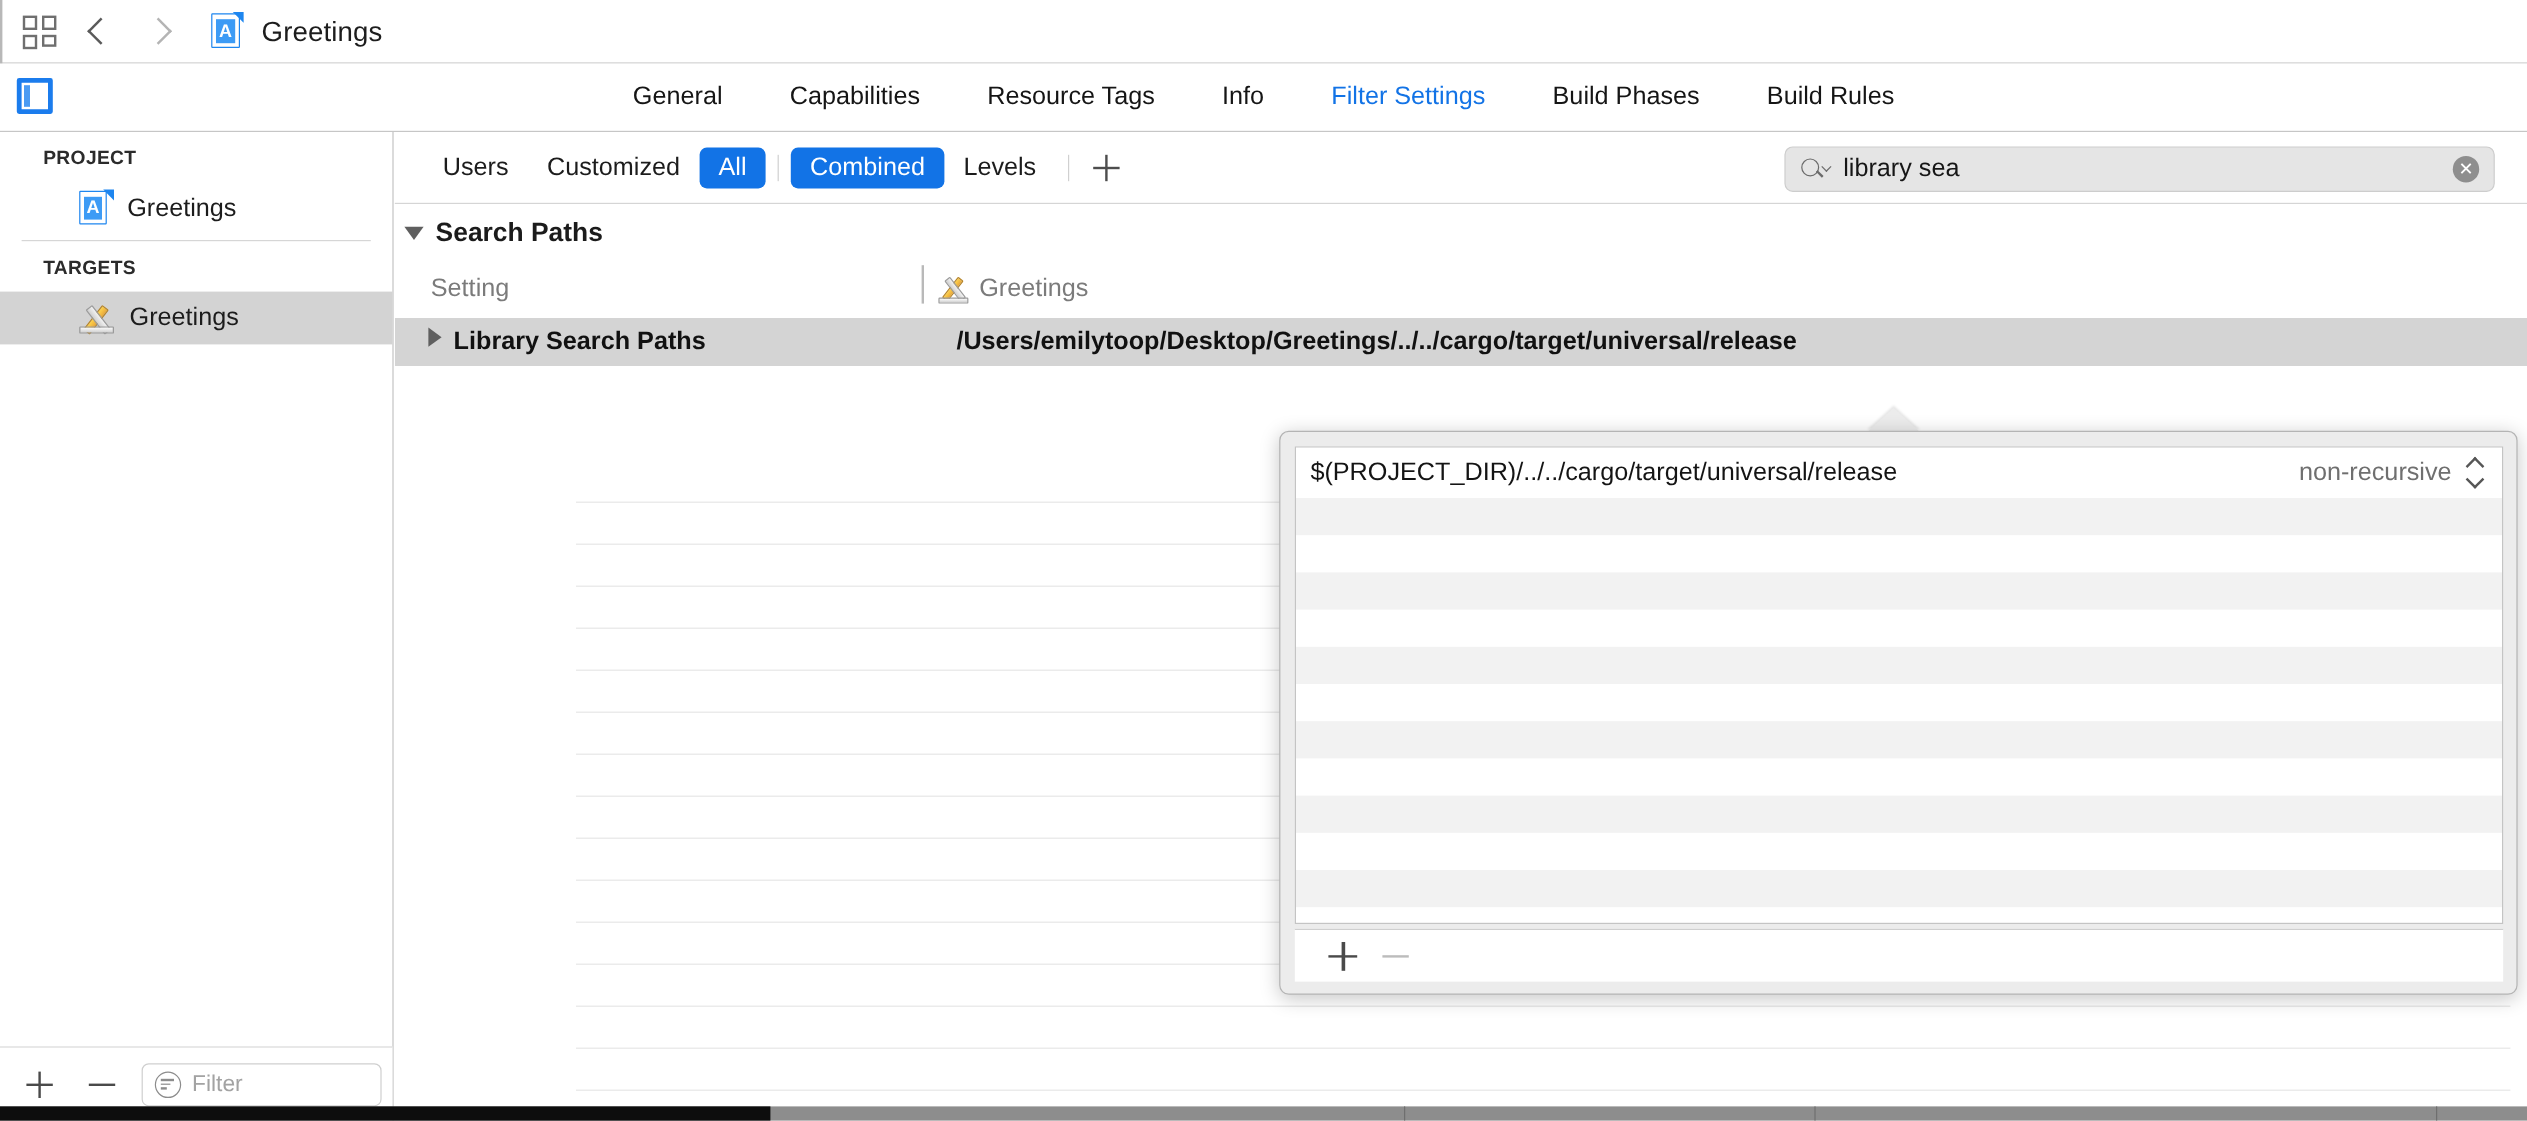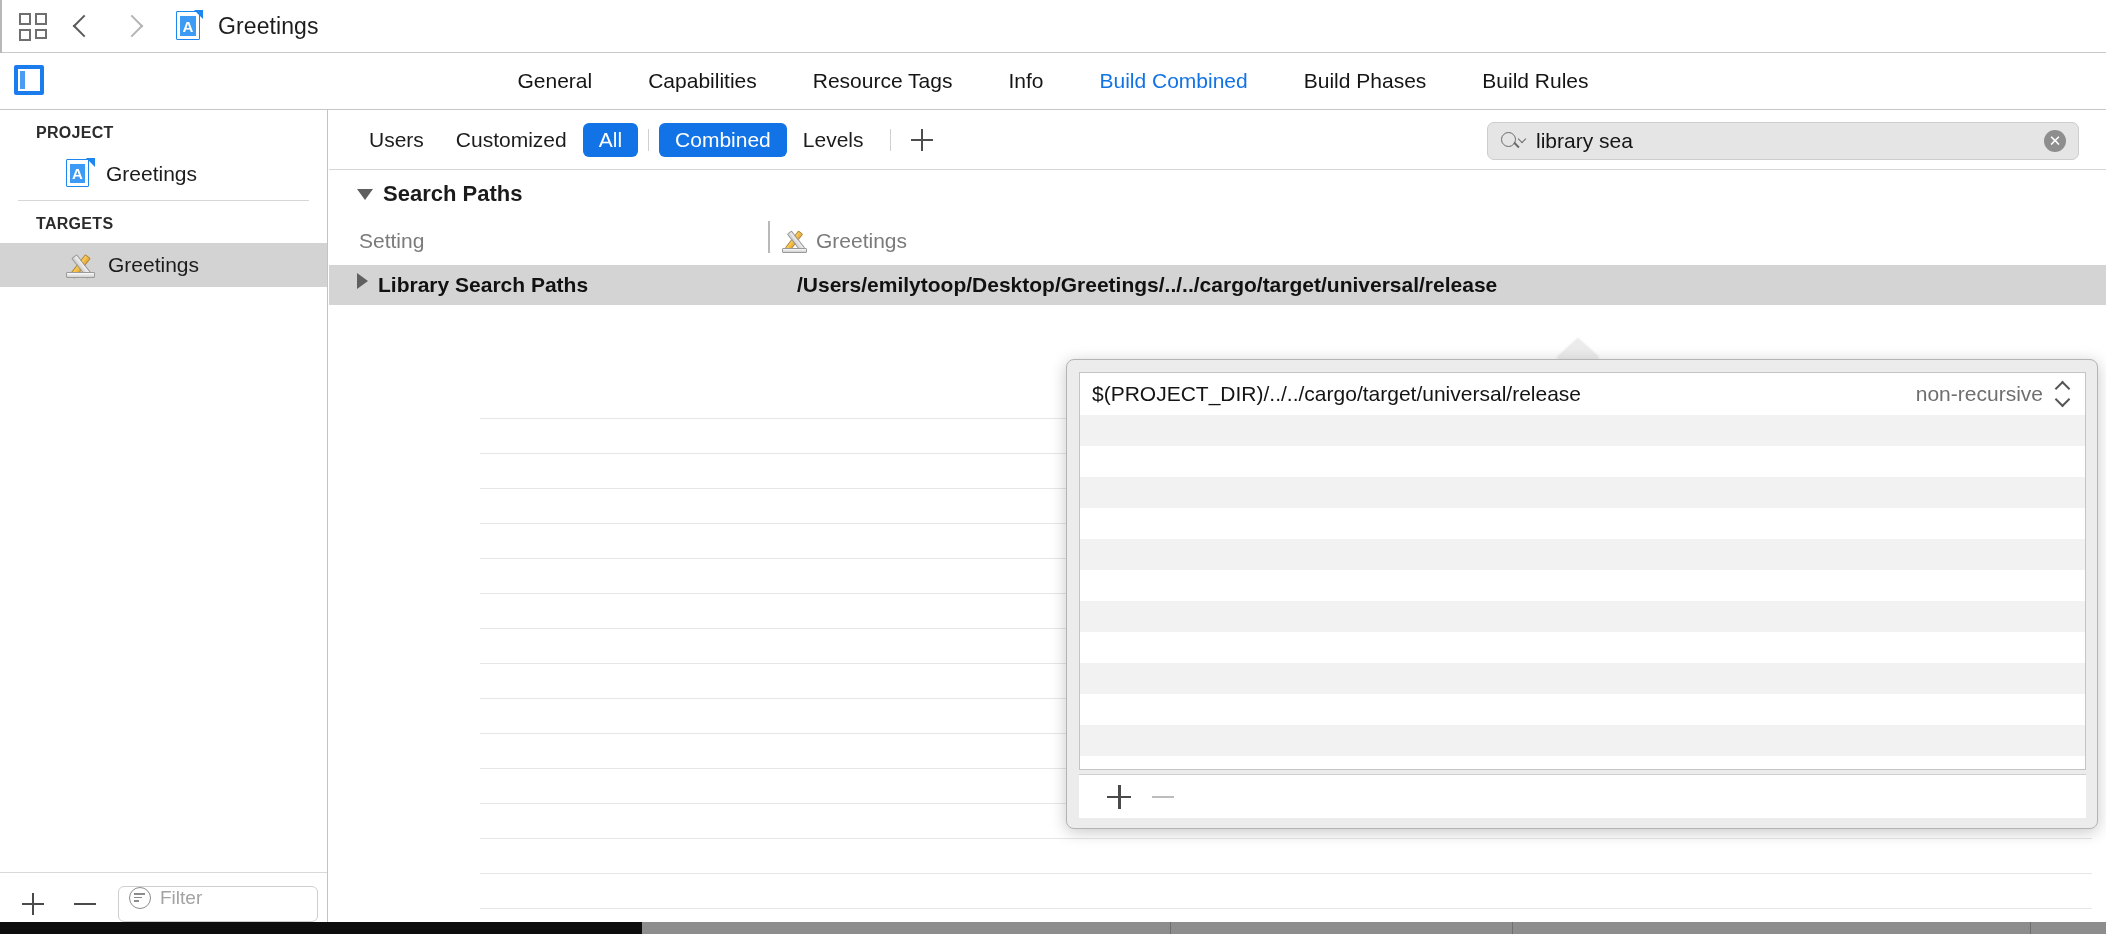--- a/index.html
+++ b/index.html
@@ -159,21 +159,21 @@
   .pm-btn.first { margin-left: 12px; }
   .pm-btn .h {
     position: absolute; left: 10px; top: 20px; width: 22px; height: 2.4px; background: #4a4a4a;
   }
   .pm-btn .v {
     position: absolute; left: 20px; top: 10px; width: 2.4px; height: 22px; background: #4a4a4a;
   }
   .filter-field {
     margin-left: 12px; width: 200px; height: 36px;
     border: 1px solid #cfcfcf; border-radius: 6px; background: #fff;
-    display: flex; padding-left: 10px;
+    display: flex; align-items: center; padding-left: 10px;
   }
   .filter-ico {
     width: 22px; height: 22px; border: 1.8px solid #8c8c8c; border-radius: 50%;
     position: relative; flex: none;
   }
   .filter-ico i {
     position: absolute; left: 3.5px; height: 1.6px; background: #8c8c8c;
   }
   .filter-ico i:nth-child(1) { top: 5.5px; width: 11px; }
   .filter-ico i:nth-child(2) { top: 9px;   width: 8px; }
@@ -228,21 +228,21 @@
     font-family: "DejaVu Sans", sans-serif; cursor: default;
   }
 
   
   .table {
     position: absolute; left: 329px; top: 171px; width: 1777px; height: 748px;
     background: #ffffff; overflow: hidden;
   }
   .group-head {
     position: relative; height: 46px; display: flex; align-items: center;
-    padding-left: 28px;
+    padding-left: 8px;
   }
   .tri {
     width: 0; height: 0; margin-right: 10px; flex: none;
     border-left: 8px solid transparent; border-right: 8px solid transparent;
     border-top: 11px solid #5f5f5f;
   }
   .tri.closed {
     border-left: 11px solid #5f5f5f; border-top: 8px solid transparent;
     border-bottom: 8px solid transparent; border-right: none;
   }
@@ -375,21 +375,21 @@
     <div class="bc-title">Greetings</div>
   </div>
 
   <div class="tabbar">
     <div class="nav-toggle"></div>
     <div class="tabs">
       <div class="tab">General</div>
       <div class="tab">Capabilities</div>
       <div class="tab">Resource Tags</div>
       <div class="tab">Info</div>
-      <div class="tab active">Build Combined</div>
+      <div class="tab active">Filter Settings</div>
       <div class="tab">Build Phases</div>
       <div class="tab">Build Rules</div>
     </div>
   </div>
 
   <div class="sidebar">
     <div class="sb-head">PROJECT</div>
 
     <div class="sb-row">
       <span class="sb-icon icn-appdoc">

